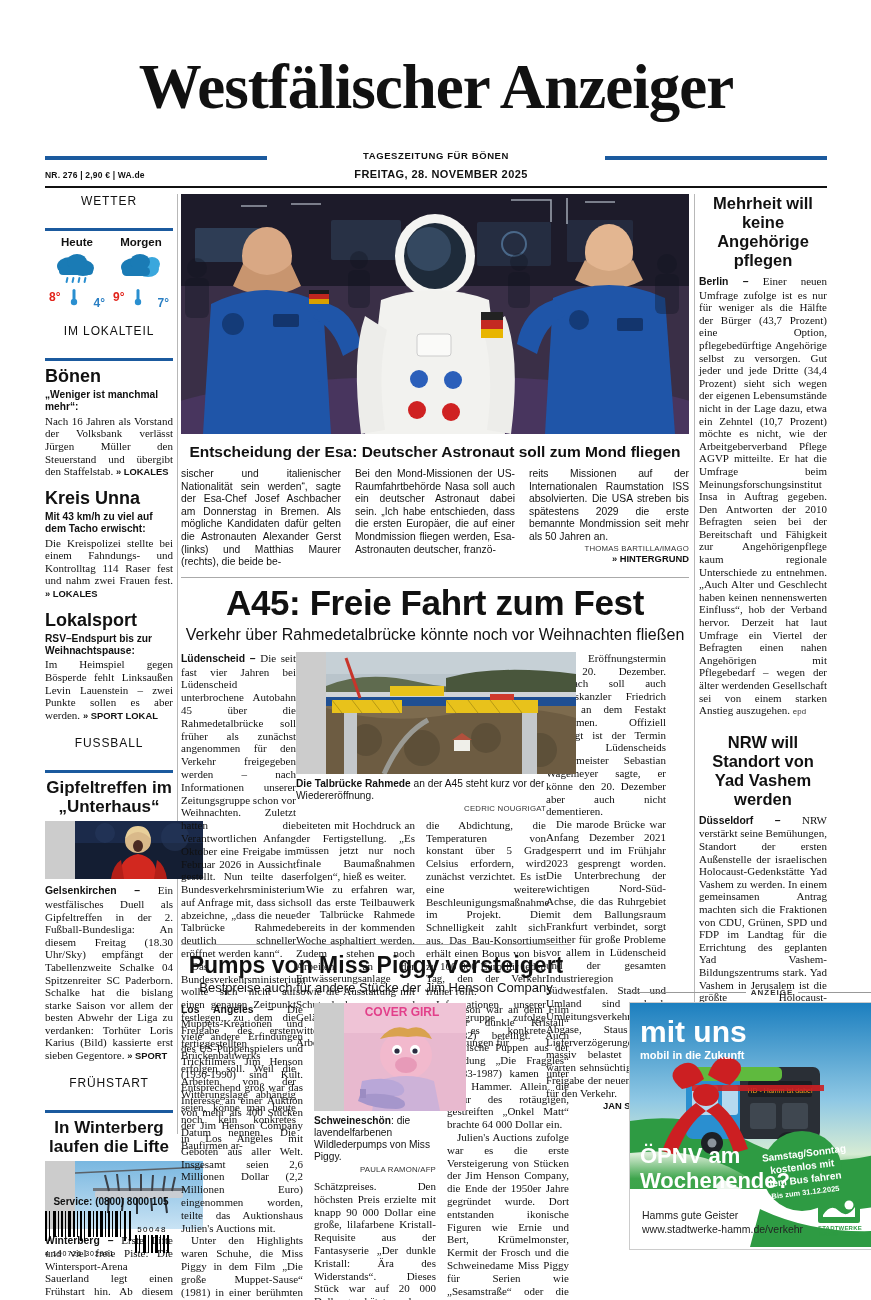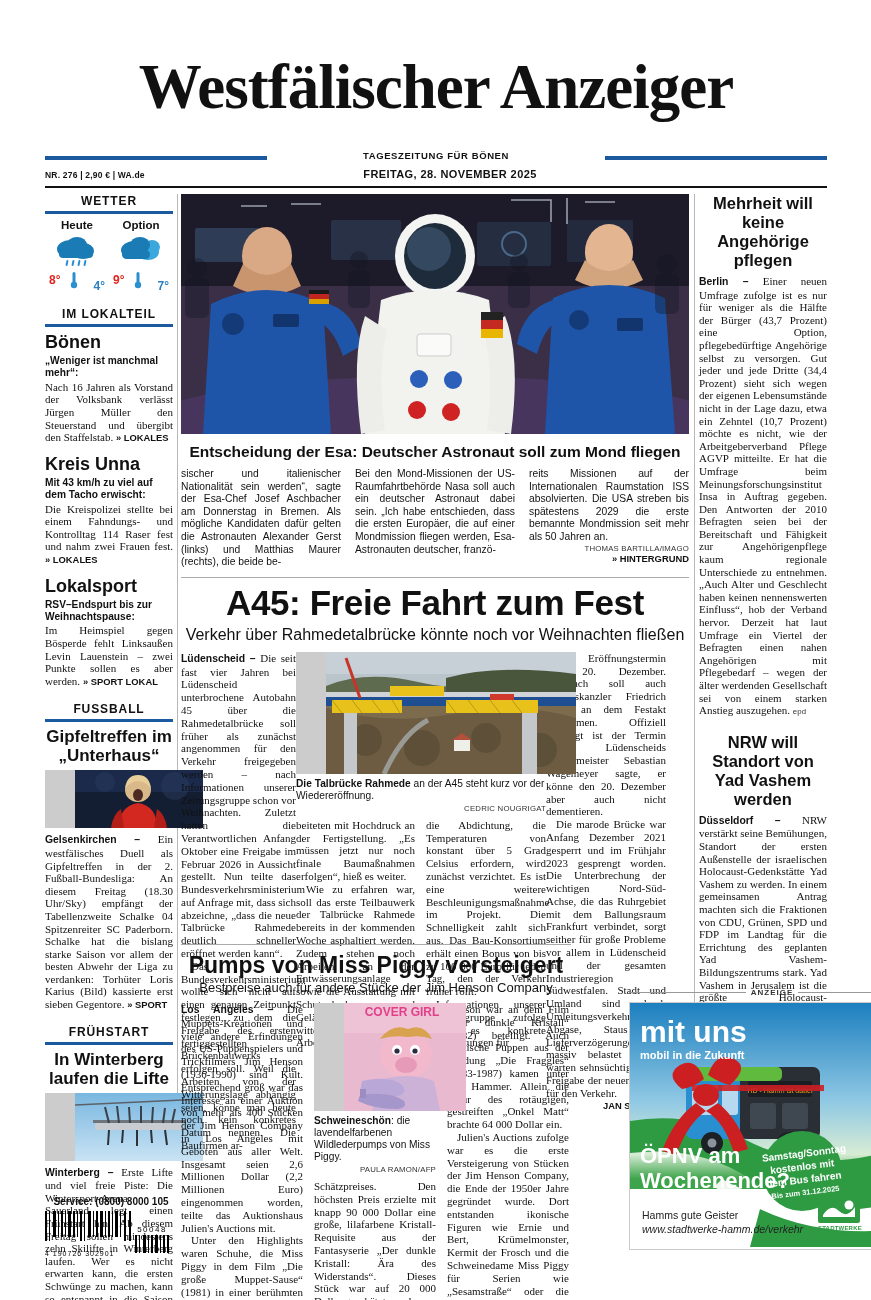--- a/index.html
+++ b/index.html
@@ -17,43 +17,43 @@
   }
   .masthead-rules{position:absolute;left:45px;top:150px;width:782px;height:20px;}
   .rule-l{position:absolute;left:0;top:6px;width:222px;height:4px;background:#1b5a9e;}
   .rule-r{position:absolute;right:0;top:6px;width:222px;height:4px;background:#1b5a9e;}
   .masthead-center{
     position:absolute;left:250px;top:0;width:282px;text-align:center;
     font-family:"Liberation Sans", sans-serif;font-weight:700;
     font-size:9.5px;letter-spacing:.6px;color:#111;
   }
   .masthead-date{
-    position:absolute;left:264px;top:18px;width:282px;text-align:center;
+    position:absolute;left:255px;top:18px;width:282px;text-align:center;
     font-family:"Liberation Sans", sans-serif;font-weight:700;
     font-size:11px;letter-spacing:.4px;color:#111;
   }
   .masthead-issue{
     position:absolute;left:45px;top:170px;
     font-family:"Liberation Sans", sans-serif;font-weight:700;
     font-size:8.5px;letter-spacing:.2px;color:#111;
   }
   .hrule-main{position:absolute;left:45px;top:186px;width:782px;height:2px;background:#111;}
 
   
   .col-left{position:absolute;left:45px;top:194px;width:128px;}
   .col-right{position:absolute;left:699px;top:194px;width:128px;}
   .col-main{position:absolute;left:181px;top:194px;width:508px;}
 
   .vrule{position:absolute;width:1px;background:#b8b8b8;}
 
   
   .sec-head{
-    font-family:"Liberation Sans", sans-serif;font-weight:700;
+    font-family:"Liberation Sans", sans-serif;font-weight:400;
     font-size:12px;letter-spacing:.9px;text-align:center;color:#111;
-    padding-bottom:3px;
+    padding-bottom:20px;
   }
   .sec-bar{height:3px;background:#1b5a9e;margin-bottom:5px;}
 
   
   .weather{display:flex;justify-content:space-around;margin-top:4px;}
   .wx{width:60px;text-align:center;}
   .wx-day{font-family:"Liberation Sans",sans-serif;font-weight:700;font-size:11.5px;color:#111;margin-bottom:4px;}
   .wx-ico{height:34px;position:relative;margin:0 auto;width:54px;}
   .wx-temps{margin-top:2px;font-family:"Liberation Sans",sans-serif;font-weight:700;font-size:12px;position:relative;height:20px;}
   .t-hi{color:#e2241b;position:absolute;left:2px;top:2px;}
@@ -199,21 +199,21 @@
             <span class="thermo">
               <svg width="8" height="18" viewBox="0 0 8 18">
                   <rect x="2.5" y="1" width="3" height="11" rx="1.5" fill="#2a8fd0"></rect>
                   <circle cx="4" cy="14" r="3.2" fill="#2a8fd0"></circle>
                 </svg>
             </span>
             <span class="t-lo">4°</span>
           </div>
         </div>
         <div class="wx">
-          <div class="wx-day">Option</div>
+          <div class="wx-day">Morgen</div>
           <div class="wx-ico">
             <svg width="54" height="34" viewBox="0 0 54 34">
               <g fill="#3aa7dd">
                 <ellipse cx="34" cy="17" rx="11" ry="8"></ellipse>
                 <ellipse cx="38" cy="12" rx="8" ry="7"></ellipse>
               </g>
               <g fill="#1a7bb5">
                 <ellipse cx="20" cy="15" rx="13" ry="9"></ellipse>
                 <ellipse cx="26" cy="10" rx="10" ry="8"></ellipse>
                 <rect x="8" y="15" width="28" height="9" rx="4.5"></rect>
@@ -602,21 +602,21 @@
 
       <div style="position:absolute;left:134px;top:144px;width:78px;text-align:center;color:#fff;font-family:'Liberation Sans',sans-serif;font-weight:700;transform:rotate(-7deg);">
         <div style="font-size:10px;line-height:13px;">Samstag/Sonntag</div>
         <div style="font-size:10px;line-height:13px;">kostenlos mit</div>
         <div style="font-size:10px;line-height:13px;">dem Bus fahren</div>
         <div style="font-size:7.5px;line-height:11px;margin-top:1px;">Bis zum 31.12.2025</div>
       </div>
 
       <div style="position:absolute;left:12px;top:206px;">
         <div style="font-family:'Liberation Sans',sans-serif;font-weight:400;font-size:10.5px;color:#222;">Hamms gute Geister</div>
-        <div style="font-family:'Liberation Sans',sans-serif;font-size:10.5px;color:#222;margin-top:2px;font-style:italic;">www.stadtwerke-hamm.de/verkehr</div>
+        <div style="font-family:'Liberation Sans',sans-serif;font-size:10.5px;color:#222;margin-top:2px;">www.stadtwerke-hamm.de/verkehr</div>
       </div>
 
       <div style="position:absolute;left:188px;top:222px;width:42px;text-align:center;">
         <div style="font-family:'Liberation Sans',sans-serif;font-weight:700;font-size:6px;color:#2e9b43;letter-spacing:.2px;">STADTWERKE</div>
         <div style="font-family:'Liberation Sans',sans-serif;font-weight:700;font-size:6px;color:#2e9b43;letter-spacing:.2px;">HAMM GMBH</div>
       </div>
     </div>
   </div>
 
   <div style="position:absolute;left:45px;top:1196px;width:132px;">

